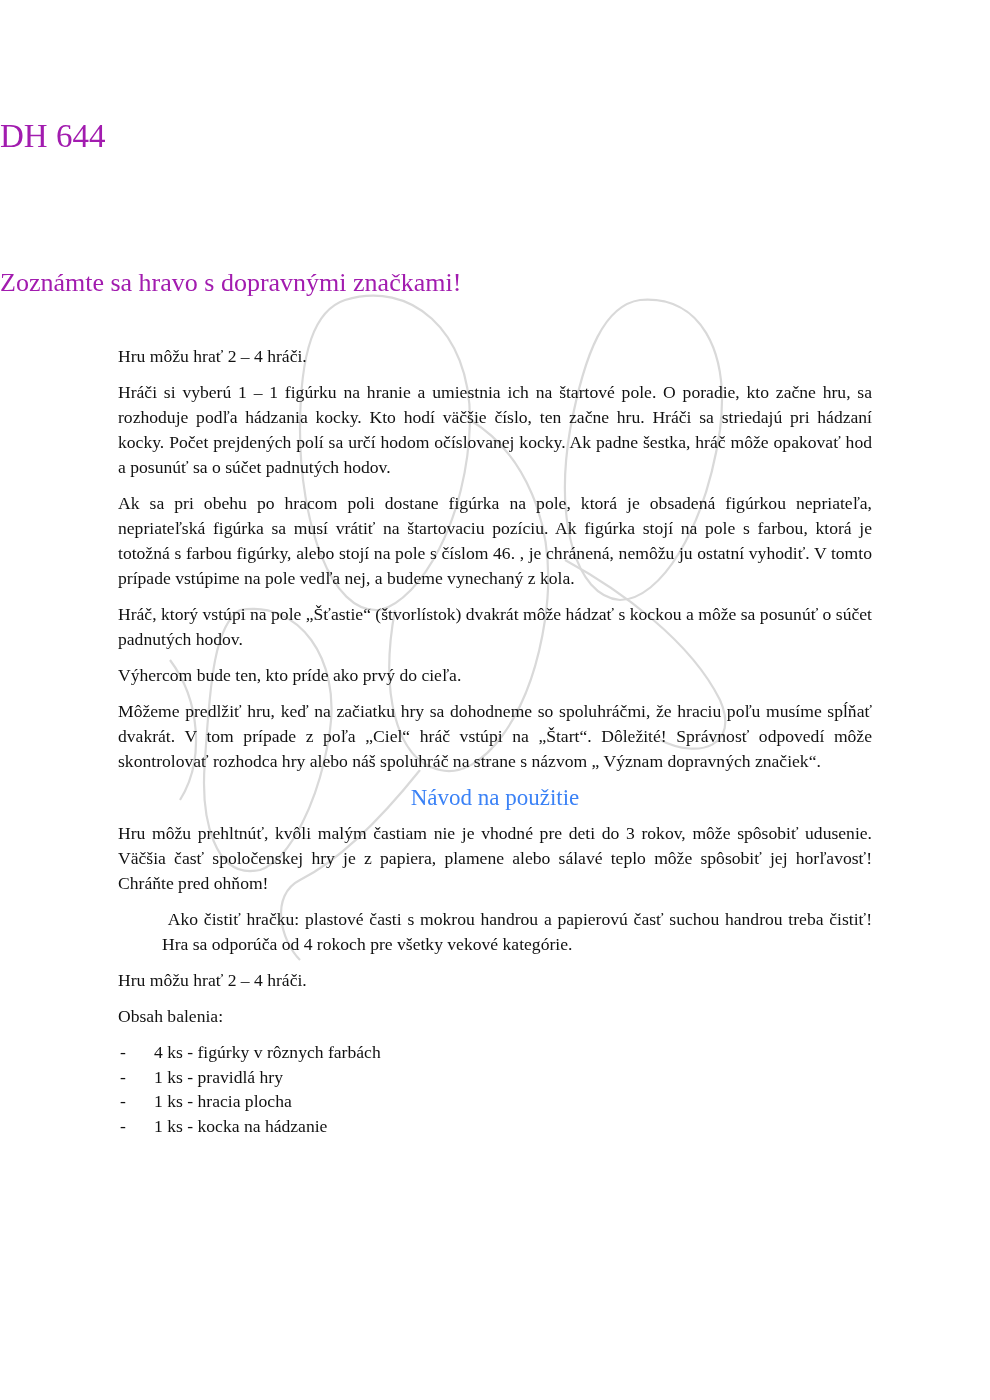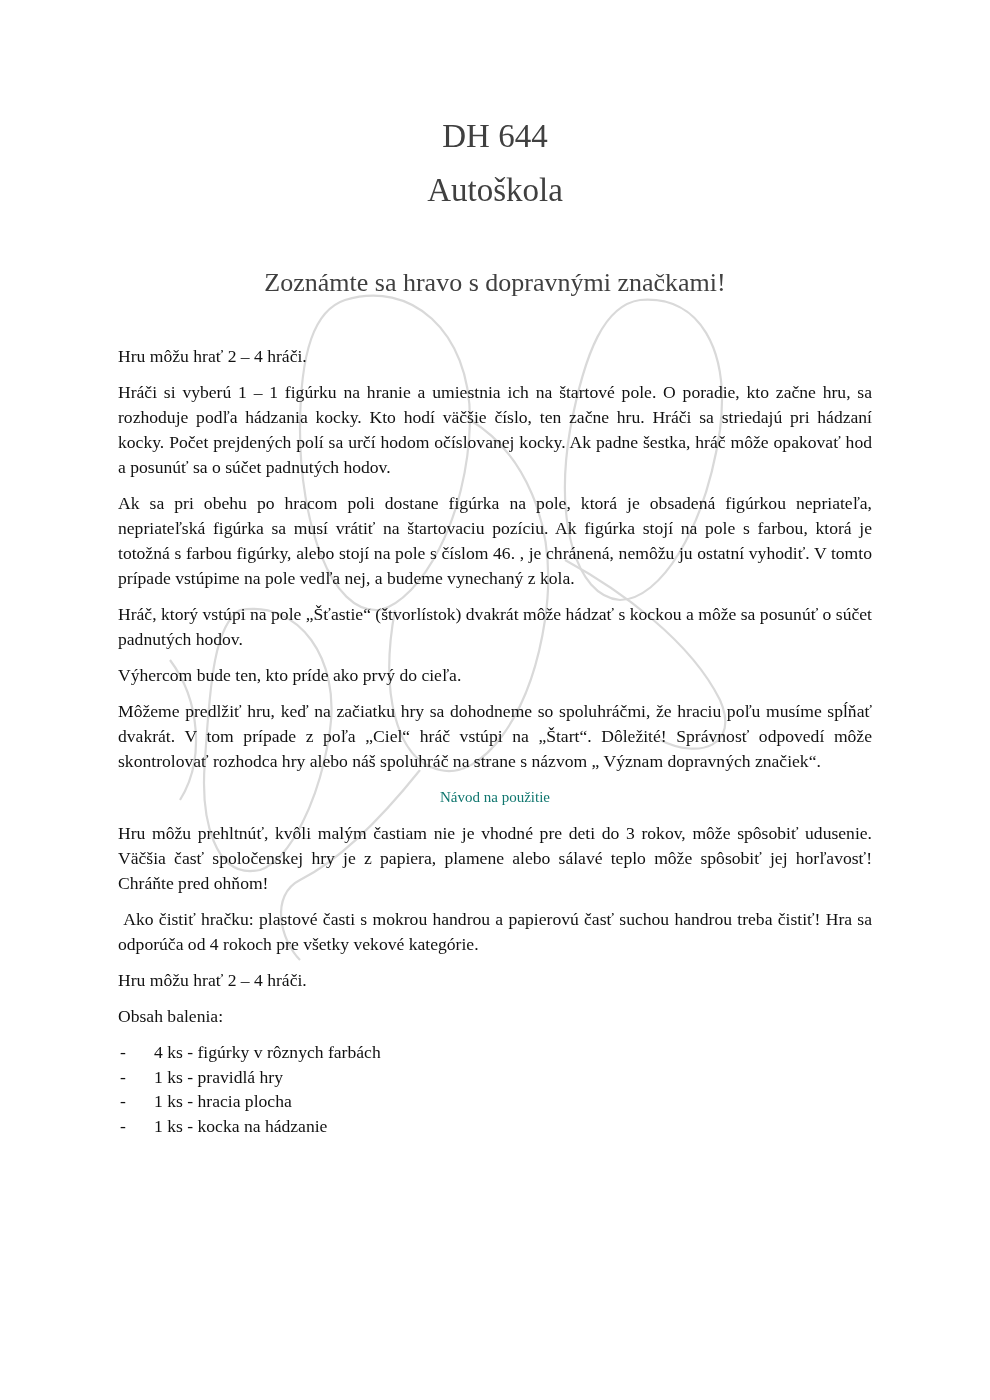--- a/index.html
+++ b/index.html
@@ -2,31 +2,31 @@
 <html><head>
   <meta charset="utf-8">
   <style>
     html, body { margin: 0; padding: 0; background: #ffffff; }
     body { width: 990px; height: 1400px; position: relative; overflow: hidden; }
     .page {
       position: absolute; left: 0; top: 0; width: 990px; height: 1400px;
       font-family: "Liberation Serif", serif; color: #111111;
     }
     .watermark { position: absolute; left: 0; top: 0; width: 990px; height: 1400px; pointer-events: none; }
-    .heading { position: absolute; left: 0; width: 990px; text-align: center; color: #404040; font-family: "Liberation Serif", serif; }
+    .heading { position: absolute; left: 0; width: 990px; color: #a21caf; font-family: "Liberation Serif", serif; }
     .h-code { top: 118px; font-size: 33px; }
     .h-title { top: 172px; font-size: 33px; }
     .h-sub { top: 228px; font-size: 21px; }
     .h-tag { top: 268px; font-size: 26px; }
     .body {
       position: absolute; left: 118px; width: 754px; top: 344px;
       font-size: 17.6px; line-height: 25px;
     }
     .body p { margin: 0 0 11px 0; text-align: justify; }
-    .section { text-align: center; color: #0f766e; font-size: 15px; margin: 0 0 11px 0; }
+    .section { text-align: center; color: #3b82f6; font-size: 23px; margin: 0 0 11px 0; }
     ul.contents { list-style: none; margin: 0; padding: 0; }
     ul.contents li { display: flex; line-height: 24.5px; }
     ul.contents .dash { width: 34px; padding-left: 2px; }
   </style>
 </head>
 <body>
 
 <div class="page">
 
   <svg class="watermark" viewBox="0 0 990 1400">
@@ -35,35 +35,34 @@
       <path d="M640 300 C 700 295, 730 350, 720 430 C 705 530, 660 600, 620 600 C 575 596, 555 520, 570 430 C 585 350, 605 305, 640 300 Z"></path>
       <path d="M470 420 C 520 450, 560 520, 545 620 C 530 720, 480 780, 440 770 C 395 760, 380 690, 395 610"></path>
       <path d="M565 560 C 620 590, 690 640, 720 700 C 740 745, 700 760, 660 740"></path>
       <path d="M240 610 C 300 600, 340 660, 330 730 C 320 800, 290 860, 260 870 C 215 880, 200 820, 205 760 C 210 680, 215 625, 240 610 Z"></path>
       <path d="M420 770 C 380 820, 340 860, 300 880 C 270 895, 280 940, 300 960"></path>
       <path d="M170 660 C 200 700, 205 760, 180 800"></path>
     </g>
   </svg>
 
   <div class="heading h-code">DH 644</div>
-  <div class="heading h-title">Autoškola</div>
   <div class="heading h-tag">Zoznámte sa hravo s dopravnými značkami!</div>
 
   <div class="body">
     <p>Hru môžu hrať 2 – 4 hráči.</p>
     <p>Hráči si vyberú 1 – 1 figúrku na hranie a umiestnia ich na štartové pole. O poradie, kto začne hru, sa rozhoduje podľa hádzania kocky. Kto hodí väčšie číslo, ten začne hru. Hráči sa striedajú pri hádzaní kocky. Počet prejdených polí sa určí hodom očíslovanej kocky. Ak padne šestka, hráč môže opakovať hod a posunúť sa o súčet padnutých hodov.</p>
     <p>Ak sa pri obehu po hracom poli dostane figúrka na pole, ktorá je obsadená figúrkou nepriateľa, nepriateľská figúrka sa musí vrátiť na štartovaciu pozíciu. Ak figúrka stojí na pole s farbou, ktorá je totožná s farbou figúrky, alebo stojí na pole s číslom 46. , je chránená, nemôžu ju ostatní vyhodiť. V tomto prípade vstúpime na pole vedľa nej, a budeme vynechaný z kola.</p>
     <p>Hráč, ktorý vstúpi na pole „Šťastie“ (štvorlístok) dvakrát môže hádzať s kockou a môže sa posunúť o súčet padnutých hodov.</p>
     <p>Výhercom bude ten, kto príde ako prvý do cieľa.</p>
     <p>Môžeme predlžiť hru, keď na začiatku hry sa dohodneme so spoluhráčmi, že hraciu poľu musíme spĺňať dvakrát. V tom prípade z poľa „Ciel“ hráč vstúpi na „Štart“. Dôležité! Správnosť odpovedí môže skontrolovať rozhodca hry alebo náš spoluhráč na strane s názvom „ Význam dopravných značiek“.</p>
 
     <div class="section">Návod na použitie</div>
 
     <p>Hru môžu prehltnúť, kvôli malým častiam nie je vhodné pre deti do 3 rokov, môže spôsobiť udusenie. Väčšia časť spoločenskej hry je z papiera, plamene alebo sálavé teplo môže spôsobiť jej horľavosť! Chráňte pred ohňom!</p>
-    <p style="white-space: pre-wrap;"> Ako čistiť hračku: plastové časti s mokrou handrou a papierovú časť suchou handrou treba čistiť! Hra sa odporúča od 4 rokoch pre všetky vekové kategórie.</p>
+    <p style="white-space: pre-wrap; margin-left: 44px;"> Ako čistiť hračku: plastové časti s mokrou handrou a papierovú časť suchou handrou treba čistiť! Hra sa odporúča od 4 rokoch pre všetky vekové kategórie.</p>
     <p>Hru môžu hrať 2 – 4 hráči.</p>
     <p>Obsah balenia:</p>
 
     <ul class="contents">
       <li>
           <span class="dash">-</span>
           <span>4 ks - figúrky v rôznych farbách</span>
         </li>
       <li>
           <span class="dash">-</span>

